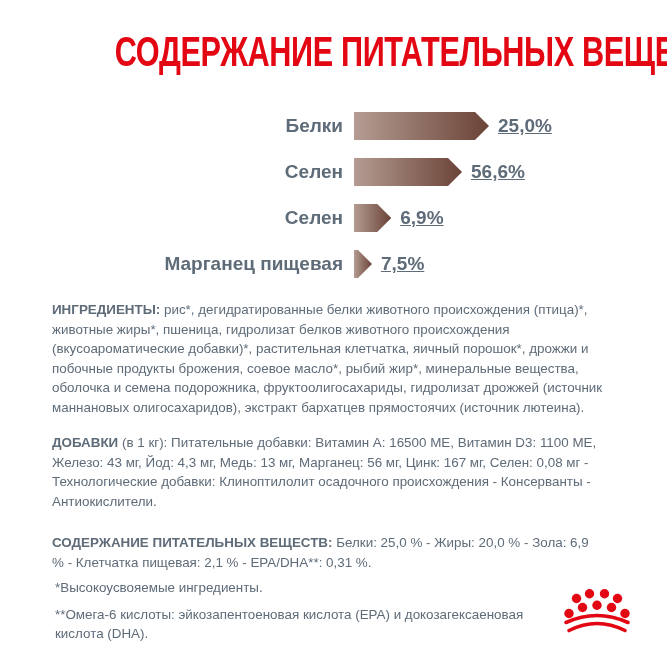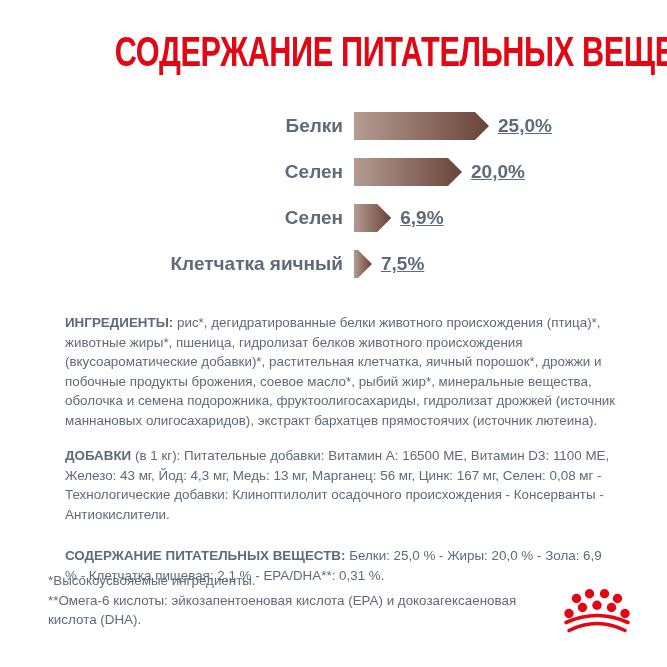--- a/index.html
+++ b/index.html
@@ -16,57 +16,57 @@
   .chart { position:absolute; top:112px; left:18px; width:100%; }
   .chart-row { display:flex; align-items:center; height:28px; margin-bottom:18px; }
   .chart-label { width:325px; text-align:right; font-weight:bold; font-size:19px; flex:none; }
   .bar {
     height:28px; margin-left:11px; flex:none;
     clip-path:polygon(0 0, calc(100% - 14px) 0, 100% 50%, calc(100% - 14px) 100%, 0 100%);
   }
   .chart-value { margin-left:9px; font-weight:bold; font-size:19px; white-space:nowrap;text-decoration:underline; }
   .para {
     position:absolute; left:48px; width:552px;
-    font-size:13.4px; line-height:19.6px; margin:17px;
+    font-size:13.4px; line-height:19.6px; margin:4px;
   }
   .para b { font-weight:bold; }
   #para-ingredients { top:296px; }
   #para-additives   { top:429px; }
   #para-nutrition   { top:529px; }
   .footnotes { position:absolute; left:48px; top:571px; width:500px; font-size:13.4px; line-height:19.6px; }
-  .footnotes p { margin:0; }
+  .footnotes p { margin:7px; }
   .crown { position:absolute; left:563px; top:588px; width:68px; height:46px; }
 </style>
 </head>
 <body>
 
 <div class="page" style="color: rgb(94, 107, 120);">
 
   <div class="title-wrap">
     <div class="page-title" style="color: rgb(227, 6, 19);">СОДЕРЖАНИЕ ПИТАТЕЛЬНЫХ ВЕЩЕСТВ</div>
   </div>
 
   <div class="chart">
       <div class="chart-row">
         <div class="chart-label">Белки</div>
         <div class="bar" style="width: 135px; background: linear-gradient(90deg, rgb(180, 156, 146), rgb(107, 67, 55));"></div>
         <div class="chart-value">25,0%</div>
       </div>
       <div class="chart-row">
         <div class="chart-label">Селен</div>
         <div class="bar" style="width: 108px; background: linear-gradient(90deg, rgb(180, 156, 146), rgb(107, 67, 55));"></div>
-        <div class="chart-value">20,0%</div>
+        <div class="chart-value">56,6%</div>
       </div>
       <div class="chart-row">
         <div class="chart-label">Селен</div>
         <div class="bar" style="width: 37.26px; background: linear-gradient(90deg, rgb(180, 156, 146), rgb(107, 67, 55));"></div>
         <div class="chart-value">6,9%</div>
       </div>
       <div class="chart-row">
-        <div class="chart-label">Клетчатка яичный</div>
+        <div class="chart-label">Марганец пищевая</div>
         <div class="bar" style="width: 18px; background: linear-gradient(90deg, rgb(180, 156, 146), rgb(107, 67, 55));"></div>
         <div class="chart-value">7,5%</div>
       </div>
     </div>
 
   <p class="para" id="para-ingredients">
     <b>ИНГРЕДИЕНТЫ:</b><span></span><span> рис*, дегидратированные белки животного происхождения (птица)*, животные жиры*, пшеница, гидролизат белков животного происхождения (вкусоароматические добавки)*, растительная клетчатка, яичный порошок*, дрожжи и побочные продукты брожения, соевое масло*, рыбий жир*, минеральные вещества, оболочка и семена подорожника, фруктоолигосахариды, гидролизат дрожжей (источник маннановых олигосахаридов), экстракт бархатцев прямостоячих (источник лютеина).</span>
   </p>
 
   <p class="para" id="para-additives">

